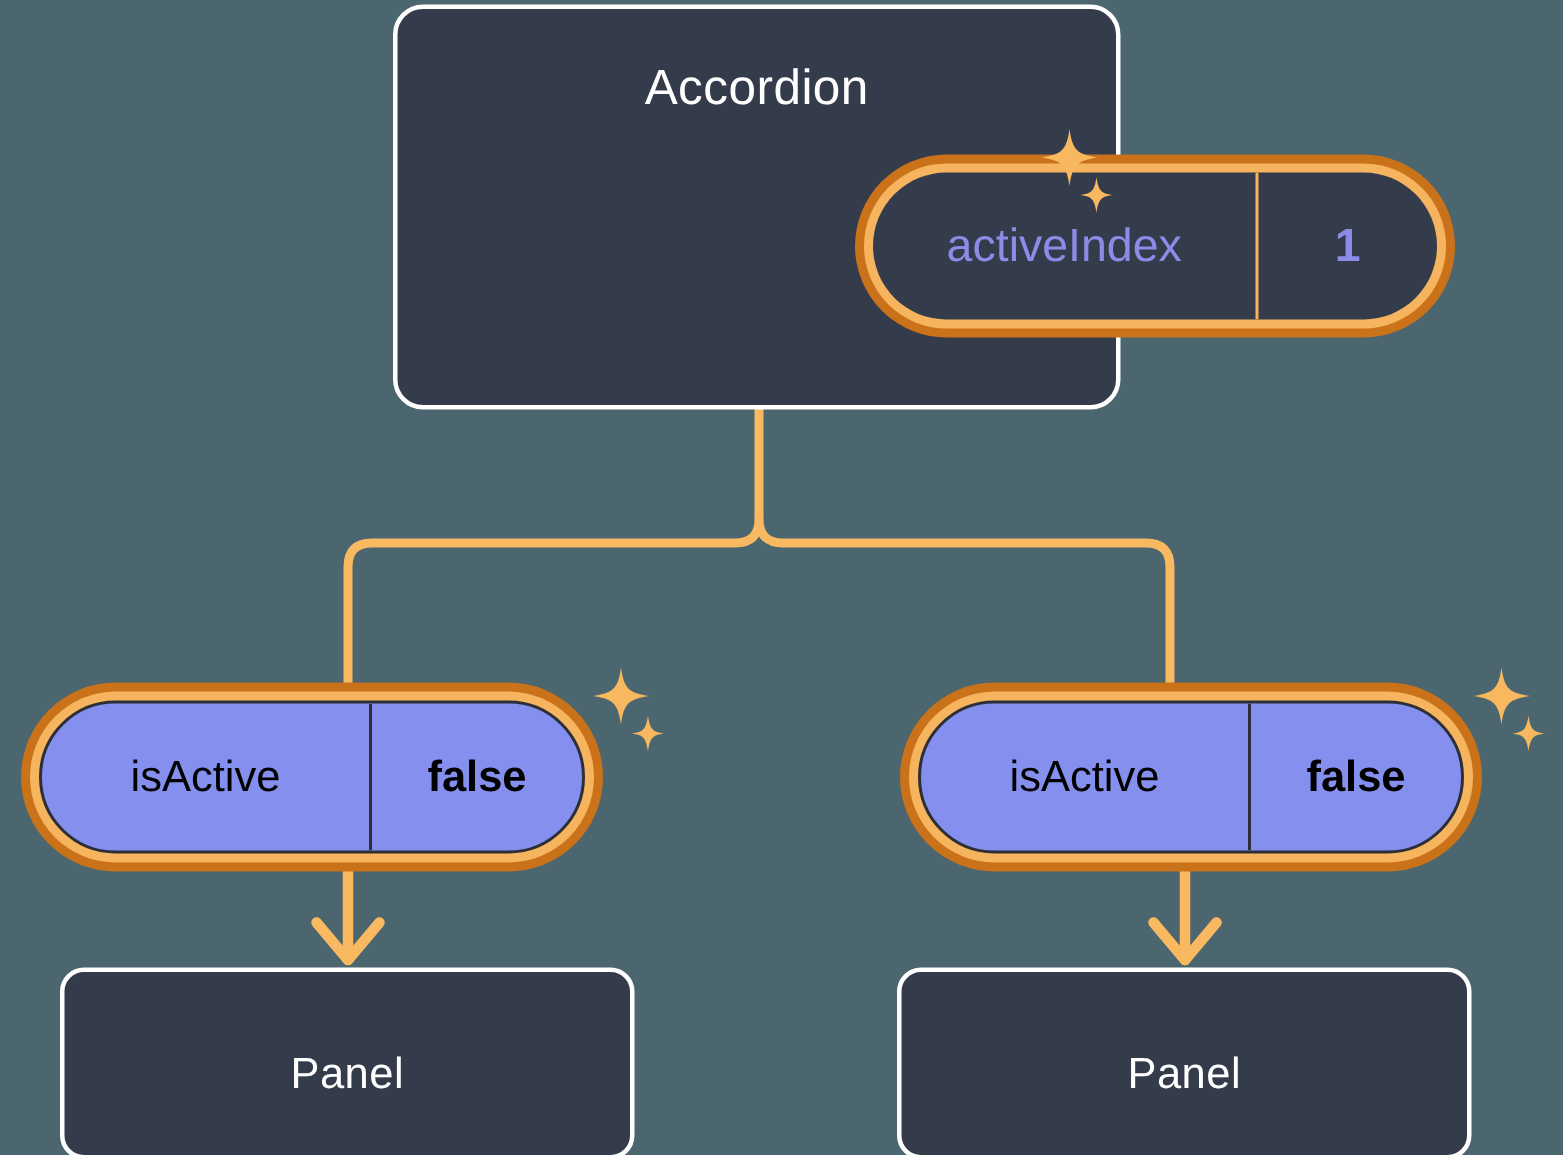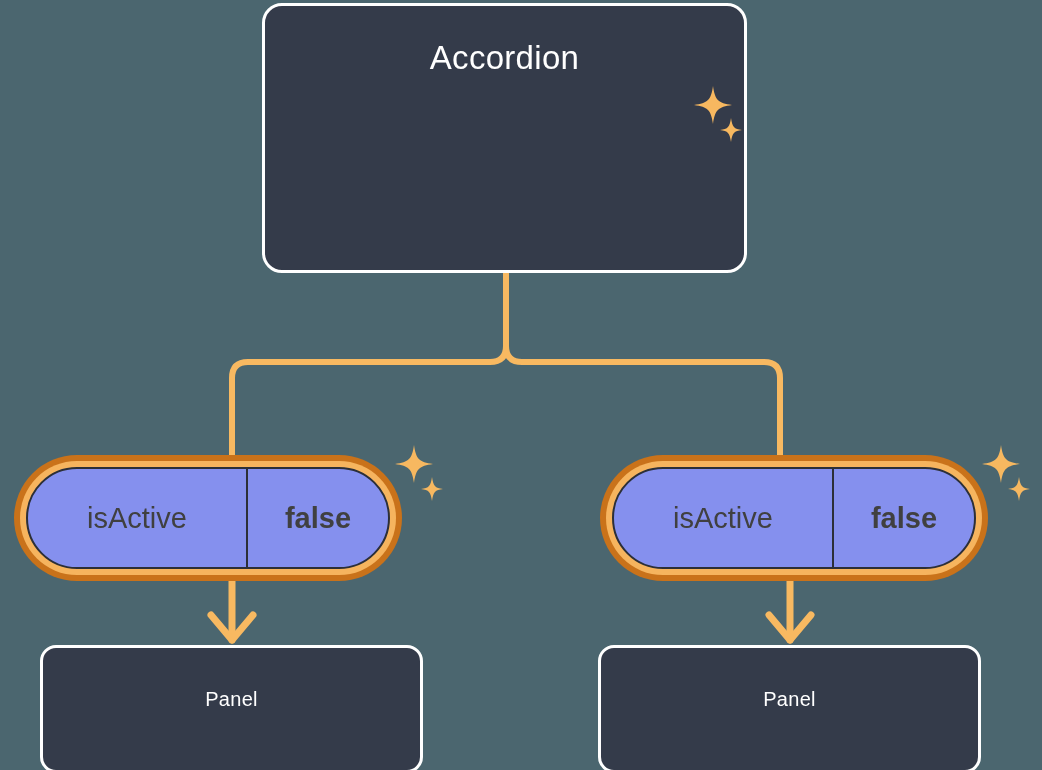--- a/index.html
+++ b/index.html
@@ -59,21 +59,21 @@
   #accordion-card .card-title { top: 33px; }
 
   .panel-card {
     top: 645px;
     width: 383px;
     height: 128px;
     border-radius: 16px;
   }
   #panel-left  { left: 40px; }
   #panel-right { left: 598px; }
-  .panel-card .card-title { top: 40px; font-size: 20px; }
+  .panel-card .card-title { top: 52px; font-size: 29px; }
 
   
   .pill {
     position: absolute;
     box-sizing: border-box;
     border-radius: 999px;
     background: #c9721a;            
     padding: 6px;
   }
   .pill-mid {
@@ -108,21 +108,21 @@
   .pill.dark .pill-key { font-size: 31px; font-weight: 400; }
   .pill.dark .pill-val { font-size: 31px; font-weight: 700; border-left: 2px solid #f6b45e; }
 
   
   .pill.purple .pill-inner {
     background: #8590ee;
     border: 2px solid #2c2f38;
     border-radius: 999px;
   }
   .pill.purple .pill-key,
-  .pill.purple .pill-val { color: #404040; }
+  .pill.purple .pill-val { color: #000000; }
   .pill.purple .pill-key { font-size: 29px; font-weight: 400; }
   .pill.purple .pill-val { font-size: 29px; font-weight: 700; border-left: 2px solid #2c2f38; text-align: right; }
 
   #pill-activeindex {
     left: 305px;
     top: 97px;
     width: 400px;
     height: 122px;
   }
   #pill-activeindex .pill-key { flex: 0 0 255px; }
@@ -166,20 +166,28 @@
     <path d="M 232 581 L 232 640" fill="none" stroke="#f8b961" stroke-width="7" stroke-linecap="round"></path>
     <path d="M 211 615 L 232 640 L 253 615" fill="none" stroke="#f8b961" stroke-width="7" stroke-linecap="round" stroke-linejoin="round"></path>
 
     <path d="M 790 581 L 790 640" fill="none" stroke="#f8b961" stroke-width="7" stroke-linecap="round"></path>
     <path d="M 769 615 L 790 640 L 811 615" fill="none" stroke="#f8b961" stroke-width="7" stroke-linecap="round" stroke-linejoin="round"></path>
   </svg>
 
   <div id="accordion-card" class="card">
     <div class="card-title">Accordion</div>
 
+    <div id="pill-activeindex" class="pill dark">
+      <div class="pill-mid">
+        <div class="pill-inner">
+          <div class="pill-key">activeIndex</div>
+          <div class="pill-val">1</div>
+        </div>
+      </div>
+    </div>
   </div>
 
   <svg class="sparkle" style="left:694px; top:84px;" width="48" height="62" viewBox="0 0 48 62">
     <path d="M19 2 C21 16 24 19 38 21 C24 23 21 26 19 40 C17 26 14 23 0 21 C14 19 17 16 19 2 Z" fill="#f7b860"></path>
     <path d="M37 34 C38.3 43 40 45 48 46 C40 47 38.3 49 37 58 C35.7 49 34 47 26 46 C34 45 35.7 43 37 34 Z" fill="#f7b860"></path>
   </svg>
 
   <div id="pill-isactive-left" class="pill purple pill-leaf">
     <div class="pill-mid">
       <div class="pill-inner">

